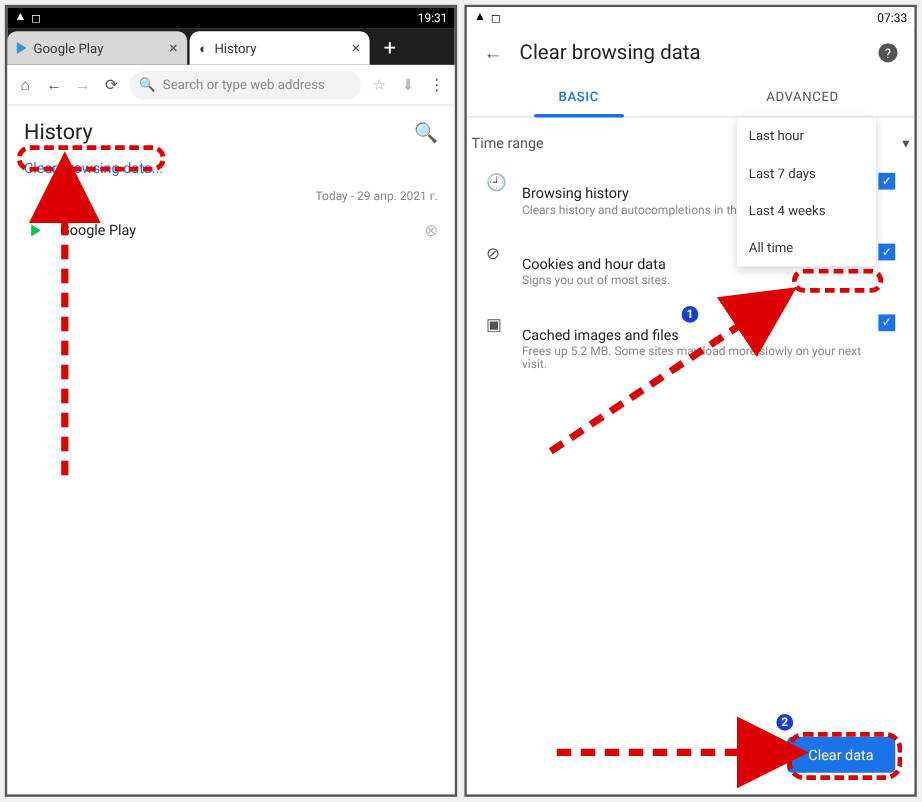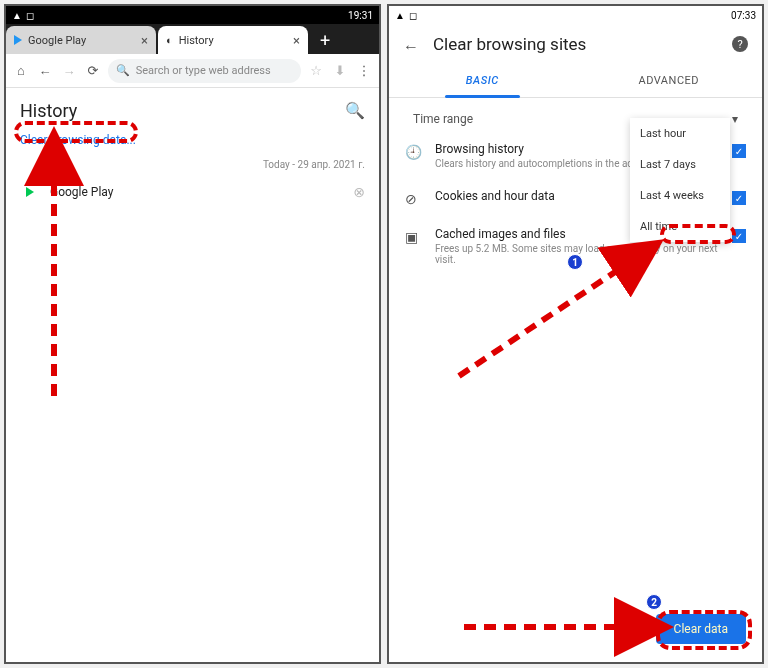--- a/index.html
+++ b/index.html
@@ -126,42 +126,42 @@
     display: flex; align-items: center; justify-content: center;
   }
   .tabs2 {
     display: flex; border-bottom: 1px solid #e0e0e0;
   }
   .tabs2 .t {
     flex: 1; text-align: center; font-size: 11px;
     padding: 10px 0; color: #555; letter-spacing: 0.5px;
     position: relative;
   }
-  .tabs2 .t.active { color: #1a73e8; font-weight: 500; font-style: italic; }
+  .tabs2 .t.active { color: #1a73e8; font-weight: 500; }
   .tabs2 .t.active::after {
     content: ""; display: block; position: absolute;
     left: 30%; right: 30%; bottom: -1px; height: 3px;
     background: #1a73e8; border-radius: 2px;
   }
   .timerange {
     display: flex; align-items: center; justify-content: space-between;
-    padding: 14px 24px 6px; font-size: 12px; color: #555;
+    padding: 14px 4px 6px; font-size: 12px; color: #555;
   }
   .dropdown {
-    position: absolute; right: 32px; top: 112px;
+    position: absolute; right: 32px; top: 92px;
     background: #fff; box-shadow: 0 2px 8px rgba(0,0,0,0.2);
-    width: 100px; font-size: 11px;
+    width: 116px; font-size: 11px;
   }
   .dropdown .opt { padding: 9px 10px; color: #333; }
   .setting {
     display: flex; align-items: flex-start; gap: 12px;
     padding: 10px 16px;
   }
   .setting .sicon { width: 18px; color: #555; font-size: 14px; padding-top: 2px; }
-  .setting .stxt { flex: 1; }
+  .setting .stxt { flex: 1; margin-top: 12px; }
   .setting .stitle { font-size: 12px; color: #222; }
   .setting .sdesc { font-size: 10px; color: #888; margin-top: 2px; }
   .checkbox {
     width: 14px; height: 14px; background: #1a73e8;
     display: flex; align-items: center; justify-content: center;
     color: #fff; font-size: 10px; margin-top: 2px;
   }
   .clearbtn {
     position: absolute; right: 16px; bottom: 18px;
     background: #1a73e8; color: #fef9c3; font-size: 12px;
@@ -255,21 +255,21 @@
 <div class="phone">
   <div class="statusbar2">
     <div class="left" style="display:flex;gap:4px;">
       <span>▲</span>
       <span>◻</span>
     </div>
     <span>07:33</span>
   </div>
   <div class="cbdhdr">
     <span class="back">←</span>
-    <span class="title2">Clear browsing sites</span>
+    <span class="title2">Clear browsing data</span>
     <span class="help">?</span>
   </div>
   <div class="tabs2">
     <div class="t active">BASIC</div>
     <div class="t">ADVANCED</div>
   </div>
   <div class="timerange">
     <span>Time range</span>
     <span style="color:#555;">▾</span>
   </div>
@@ -279,20 +279,21 @@
     <div class="stxt">
       <div class="stitle">Browsing history</div>
       <div class="sdesc">Clears history and autocompletions in the address bar.</div>
     </div>
     <div class="checkbox">✓</div>
   </div>
   <div class="setting">
     <div class="sicon">⊘</div>
     <div class="stxt">
       <div class="stitle">Cookies and hour data</div>
+      <div class="sdesc">Signs you out of most sites.</div>
     </div>
     <div class="checkbox">✓</div>
   </div>
   <div class="setting">
     <div class="sicon">▣</div>
     <div class="stxt">
       <div class="stitle">Cached images and files</div>
       <div class="sdesc">Frees up 5.2 MB. Some sites may load more slowly on your next visit.</div>
     </div>
     <div class="checkbox">✓</div>

